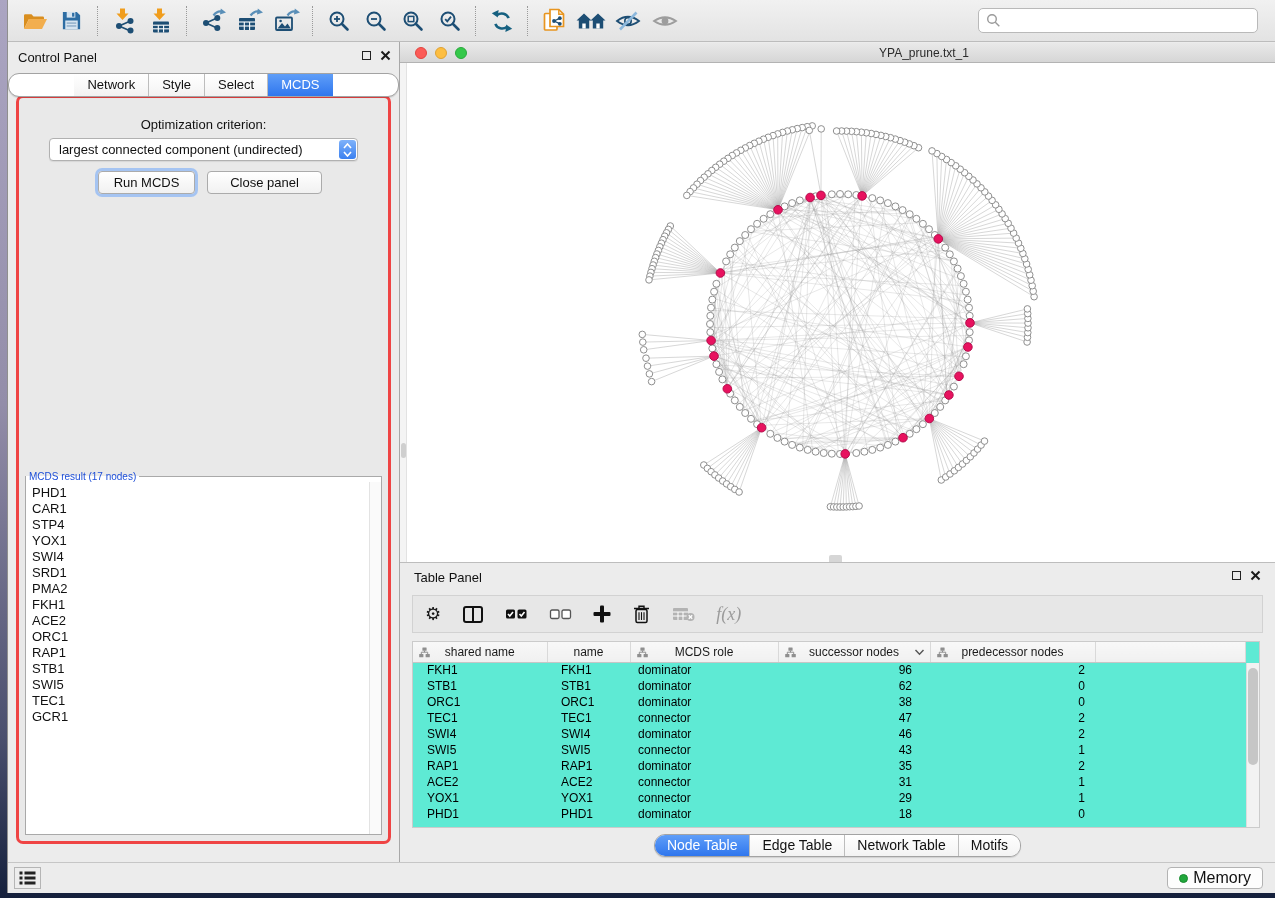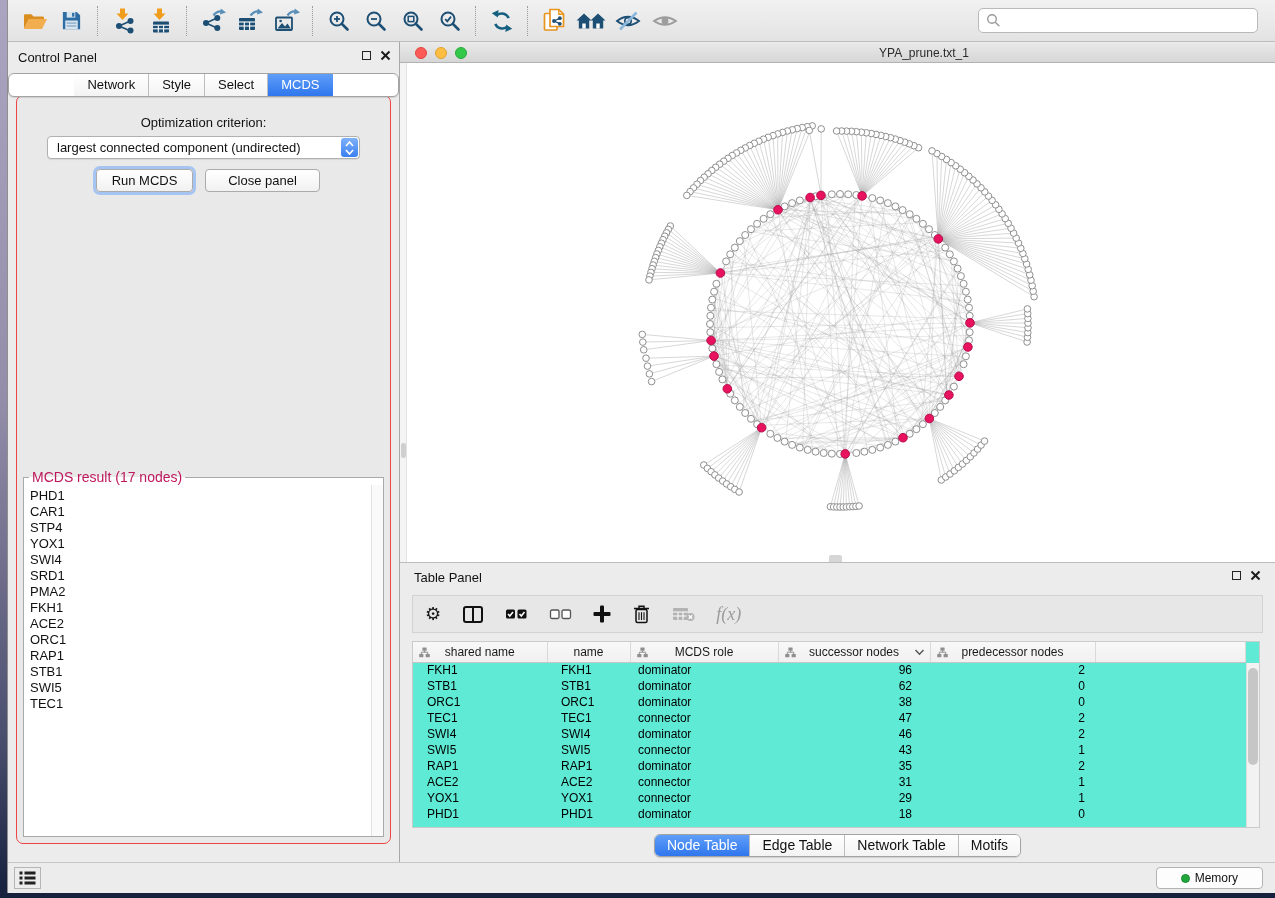--- a/index.html
+++ b/index.html
@@ -20,34 +20,34 @@
 
   
   .main { position:absolute; top:42px; left:0; right:0; bottom:31px; display:flex; }
 
   
   .control-panel { width:392px; flex:none; position:relative; background:#ececec; border-right:1px solid #a8a8a8; }
   .cp-title { position:absolute; left:10px; top:8px; font-size:13px; color:#111; }
   .win-icons { position:absolute; right:8px; top:8px; display:flex; gap:9px; align-items:center; }
   .float-ic { width:9px; height:9px; border:1.5px solid #222; }
   .cp-tabs { position:absolute; top:31px; left:0; right:0; display:flex; justify-content:center; z-index:2; }
-  .seg { display:flex; border:1px solid #a3a3a3; border-radius:6px; overflow:hidden; background:#fff; box-shadow:0 1px 1px rgba(0,0,0,.12); }
+  .seg { display:flex; border:1px solid #a3a3a3; border-radius:11px; overflow:hidden; background:#fff; box-shadow:0 1px 1px rgba(0,0,0,.12); }
   .seg-btn { padding:3px 13px 4px; font-size:13px; border-left:1px solid #bdbdbd; background:linear-gradient(#fff,#f3f3f3); cursor:default; white-space:nowrap; }
   .seg-btn:first-child { border-left:none; }
   .seg-btn.active { background:linear-gradient(#5f9ef8,#2f76ee); color:#fff; }
-  .cp-body { position:absolute; top:53px; left:8px; right:8px; bottom:18px; background:#e9e9e9; border:1px solid #ef4444; border-radius:7px;text-decoration:underline; }
+  .cp-body { position:absolute; top:53px; left:8px; right:8px; bottom:18px; background:#e9e9e9; border:3px solid #ef4444; border-radius:7px;text-decoration:underline; }
   .opt-label { position:absolute; top:19px; left:0; right:0; text-align:center; font-size:13px; }
   .dropdown { position:absolute; top:40px; left:30px; right:30px; height:23px; background:#fff; border:1px solid #b1b1b1; border-radius:4px; font-size:13px; line-height:21px; padding-left:9px; box-shadow:0 1px 1px rgba(0,0,0,.08); }
   .dropdown .stepper { position:absolute; right:1px; top:1px; bottom:1px; width:17px; border-radius:3px; background:linear-gradient(#7fb2fa,#3a80f0); display:flex; flex-direction:column; align-items:center; justify-content:center; gap:2px; }
   .btn-row { position:absolute; top:73px; left:0; right:0; height:24px; }
   .mac-btn { position:absolute; height:23px; background:linear-gradient(#ffffff,#f1f1f1); border:1px solid #ababab; border-radius:4px; font-size:13px; text-align:center; line-height:21px; }
   .run-btn { left:79px; width:97px; box-shadow:0 0 0 3px rgba(110,165,250,.55); }
   .closep-btn { left:188px; width:115px; }
   fieldset.mcds-box { position:absolute; top:373px; left:6px; right:6px; bottom:6px; border:1px solid #a9a9a9; background:#fff; }
-  fieldset.mcds-box legend { font-size:14px; padding:0 3px; margin-left:5px; color:#be185d; }
+  fieldset.mcds-box legend { font-size:10px; padding:0 3px; color:#1d4ed8; }
   .mcds-list { position:absolute; top:0; left:0; right:12px; bottom:0; overflow:hidden; padding:3px 0 0 6px; }
   .mcds-item { font-size:13px; line-height:16px; }
   .mcds-scroll { position:absolute; top:0; right:0; bottom:0; width:12px; background:#fafafa; border-left:1px solid #e3e3e3; }
 
   
   .right { flex:1; display:flex; flex-direction:column; background:#ececec; min-width:0; }
   .net-window { height:520px; flex:none; position:relative; }
   .net-titlebar { position:absolute; top:1px; left:0; right:0; height:20px; background:linear-gradient(#e9e9e9,#d6d6d6); border-bottom:1px solid #b3b3b3; }
   .tl { position:absolute; top:4px; width:12px; height:12px; border-radius:50%; }
   .tl.red { left:15px; background:#fc5b57; border:1px solid #e2453f; }
@@ -76,21 +76,21 @@
   table.node-table td:nth-child(4) { text-align:right; padding-right:18px; padding-left:0; }
   table.node-table td:nth-child(5) { text-align:right; padding-right:10px; padding-left:0; }
   .tp-vscroll { position:absolute; right:0; top:21px; bottom:0; width:13px; background:#f2f2f2; border-left:1px solid #ddd; }
   .tp-vthumb { position:absolute; left:1px; right:1px; top:5px; height:97px; background:#c6c6c6; border-radius:6px; }
   .tp-tabs { position:absolute; top:271px; left:0; right:0; display:flex; justify-content:center; }
   .tp-tabs .seg-btn { font-size:14px; padding:2px 12px 3px; }
 
   
   .status { position:absolute; left:0; right:0; bottom:0; height:31px; background:#ececec; border-top:1px solid #c6c6c6; }
   .menu-btn { position:absolute; left:6px; top:4px; width:27px; height:22px; border:1px solid #b5b5b5; background:#ededed; display:flex; align-items:center; justify-content:center; }
-  .memory-btn { position:absolute; right:12px; top:4px; height:22px; border:1px solid #b3b3b3; border-radius:4px; background:#fdfdfd; display:flex; align-items:center; gap:5px; padding:0 24px; font-size:12px; }
+  .memory-btn { position:absolute; right:12px; top:4px; height:22px; border:1px solid #b3b3b3; border-radius:4px; background:#fdfdfd; display:flex; align-items:center; gap:5px; padding:0 11px; font-size:16px; }
   .mem-dot { width:9px; height:9px; border-radius:50%; background:#21a73c; border:1px solid #188a2f; }
 </style>
 </head>
 <body>
 
 <div class="app">
 
   <div class="toolbar">
     <div class="tb-btn">
       <svg width="26" height="22" viewBox="0 0 26 22">
@@ -302,20 +302,21 @@
                 <div class="mcds-item">SWI4</div>
                 <div class="mcds-item">SRD1</div>
                 <div class="mcds-item">PMA2</div>
                 <div class="mcds-item">FKH1</div>
                 <div class="mcds-item">ACE2</div>
                 <div class="mcds-item">ORC1</div>
                 <div class="mcds-item">RAP1</div>
                 <div class="mcds-item">STB1</div>
                 <div class="mcds-item">SWI5</div>
                 <div class="mcds-item">TEC1</div>
+                <div class="mcds-item">GCR1</div>
               </div>
             <div class="mcds-scroll"></div>
           </div>
         </fieldset>
       </div>
     </div>
 
     <div class="right">
       <div class="net-window">
         <div class="net-titlebar">

